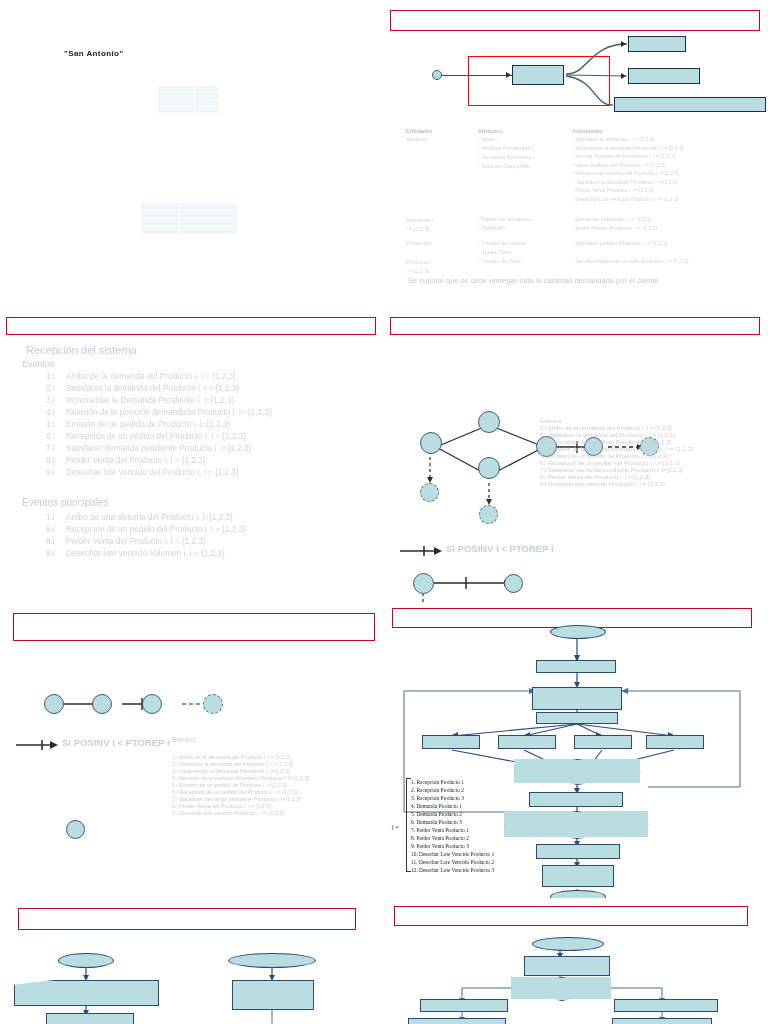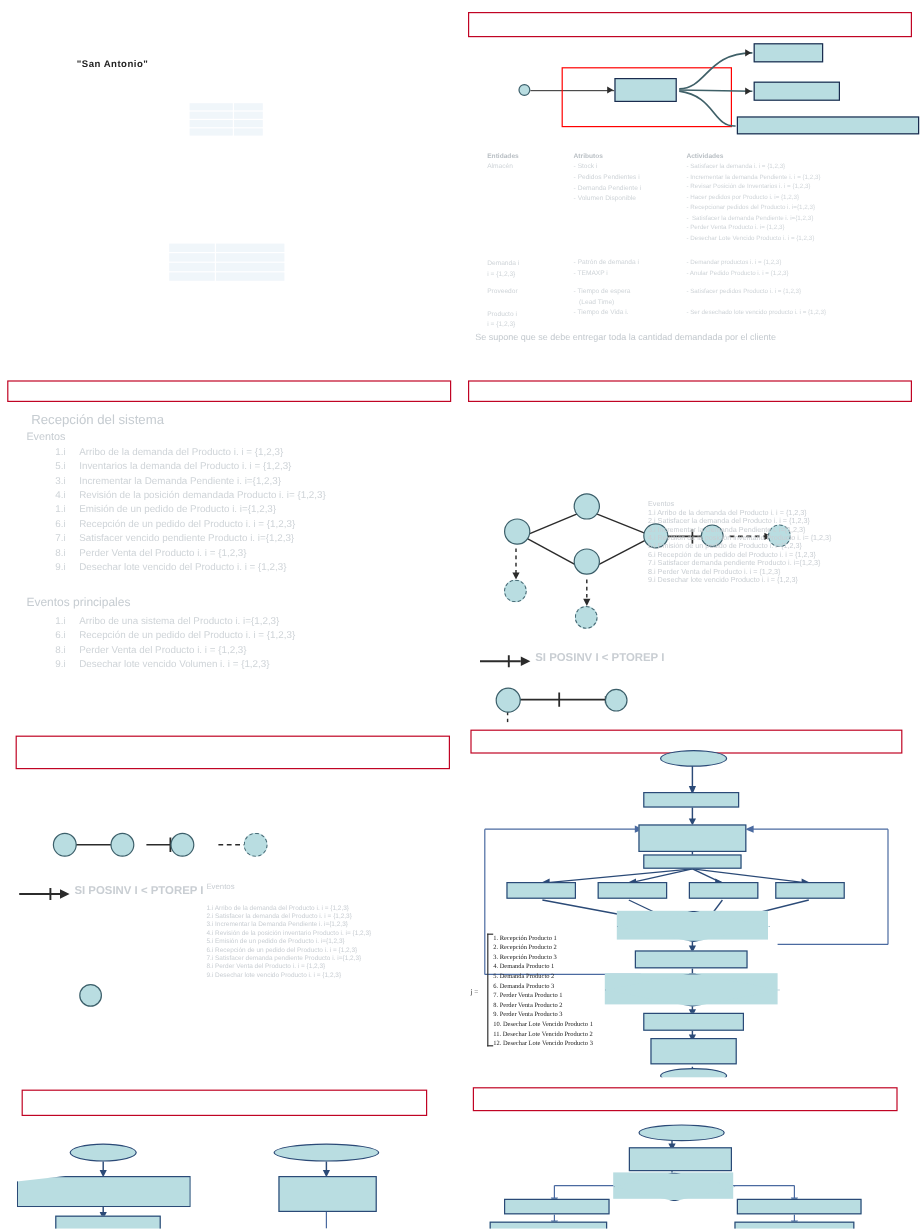--- a/index.html
+++ b/index.html
@@ -142,44 +142,44 @@
     <div class="t" style="left:22px;top:240px;font-size:5.5px;">Proveedor</div>
     <div class="t" style="left:94px;top:240px;font-size:5.5px;">- Tiempo de espera</div>
     <div class="t" style="left:94px;top:248.5px;font-size:5.5px;">   (Lead Time)</div>
     <div class="t" style="left:188px;top:240px;font-size:5.2px;">- Satisfacer pedidos Producto i. i = {1,2,3}</div>
 
     <div class="t" style="left:22px;top:258px;font-size:5.5px;line-height:8.5px;">Producto i
 i = {1,2,3}</div>
     <div class="t" style="left:94px;top:258px;font-size:5.5px;">- Tiempo de Vida i.</div>
     <div class="t" style="left:188px;top:258px;font-size:5.2px;">- Ser desechado lote vencido producto i. i = {1,2,3}</div>
 
-    <div class="t" style="left:12px;top:276px;font-size:7.5px;color:#c3c9ce;text-align:center;">Se supone que se debe entregar toda la cantidad demandada por el cliente</div>
+    <div class="t" style="left:24px;top:276px;font-size:7.5px;color:#c3c9ce;text-align:center;">Se supone que se debe entregar toda la cantidad demandada por el cliente</div>
   </div>
 
   <div class="slide" style="left:0;top:307px;width:384px;height:295px;">
     <div class="titlebar" style="left:6px;top:10px;width:368px;height:16px;"></div>
 
     <div class="t" style="left:26px;top:37px;font-size:11px;color:#c6ccd1;">Recepción del sistema</div>
     <div class="t" style="left:22px;top:52px;font-size:9px;color:#c6ccd1;">Eventos</div>
 
     <div>
       <div class="t" style="left:46px;top:65px;font-size:8.2px;">1.i</div>
       <div class="t" style="left:66px;top:65px;font-size:8.2px;">Arribo de la demanda del Producto i. i = {1,2,3}</div>
       <div class="t" style="left:46px;top:77px;font-size:8.2px;">5.i</div>
-      <div class="t" style="left:66px;top:77px;font-size:8.2px;">Inventarios la demanda del Producto i. i = {1,2,3}</div>
+      <div class="t" style="left:66px;top:77px;font-size:8.2px;">Satisfacer la demanda del Producto i. i = {1,2,3}</div>
       <div class="t" style="left:46px;top:89px;font-size:8.2px;">3.i</div>
       <div class="t" style="left:66px;top:89px;font-size:8.2px;">Incrementar la Demanda Pendiente i. i={1,2,3}</div>
       <div class="t" style="left:46px;top:101px;font-size:8.2px;">4.i</div>
       <div class="t" style="left:66px;top:101px;font-size:8.2px;">Revisión de la posición demandada Producto i. i= {1,2,3}</div>
       <div class="t" style="left:46px;top:113px;font-size:8.2px;">1.i</div>
       <div class="t" style="left:66px;top:113px;font-size:8.2px;">Emisión de un pedido de Producto i. i={1,2,3}</div>
       <div class="t" style="left:46px;top:125px;font-size:8.2px;">6.i</div>
       <div class="t" style="left:66px;top:125px;font-size:8.2px;">Recepción de un pedido del Producto i. i = {1,2,3}</div>
       <div class="t" style="left:46px;top:137px;font-size:8.2px;">7.i</div>
-      <div class="t" style="left:66px;top:137px;font-size:8.2px;">Satisfacer vencido pendiente Producto i. i={1,2,3}</div>
+      <div class="t" style="left:66px;top:137px;font-size:8.2px;">Satisfacer demanda pendiente Producto i. i={1,2,3}</div>
       <div class="t" style="left:46px;top:149px;font-size:8.2px;">8.i</div>
       <div class="t" style="left:66px;top:149px;font-size:8.2px;">Perder Venta del Producto i. i = {1,2,3}</div>
       <div class="t" style="left:46px;top:161px;font-size:8.2px;">9.i</div>
       <div class="t" style="left:66px;top:161px;font-size:8.2px;">Desechar lote vencido del Producto i. i = {1,2,3}</div>
     </div>
 
     <div class="t" style="left:22px;top:190px;font-size:10px;color:#c6ccd1;">Eventos principales</div>
 
     <div>
       <div class="t" style="left:46px;top:206px;font-size:8.2px;">1.i</div>

